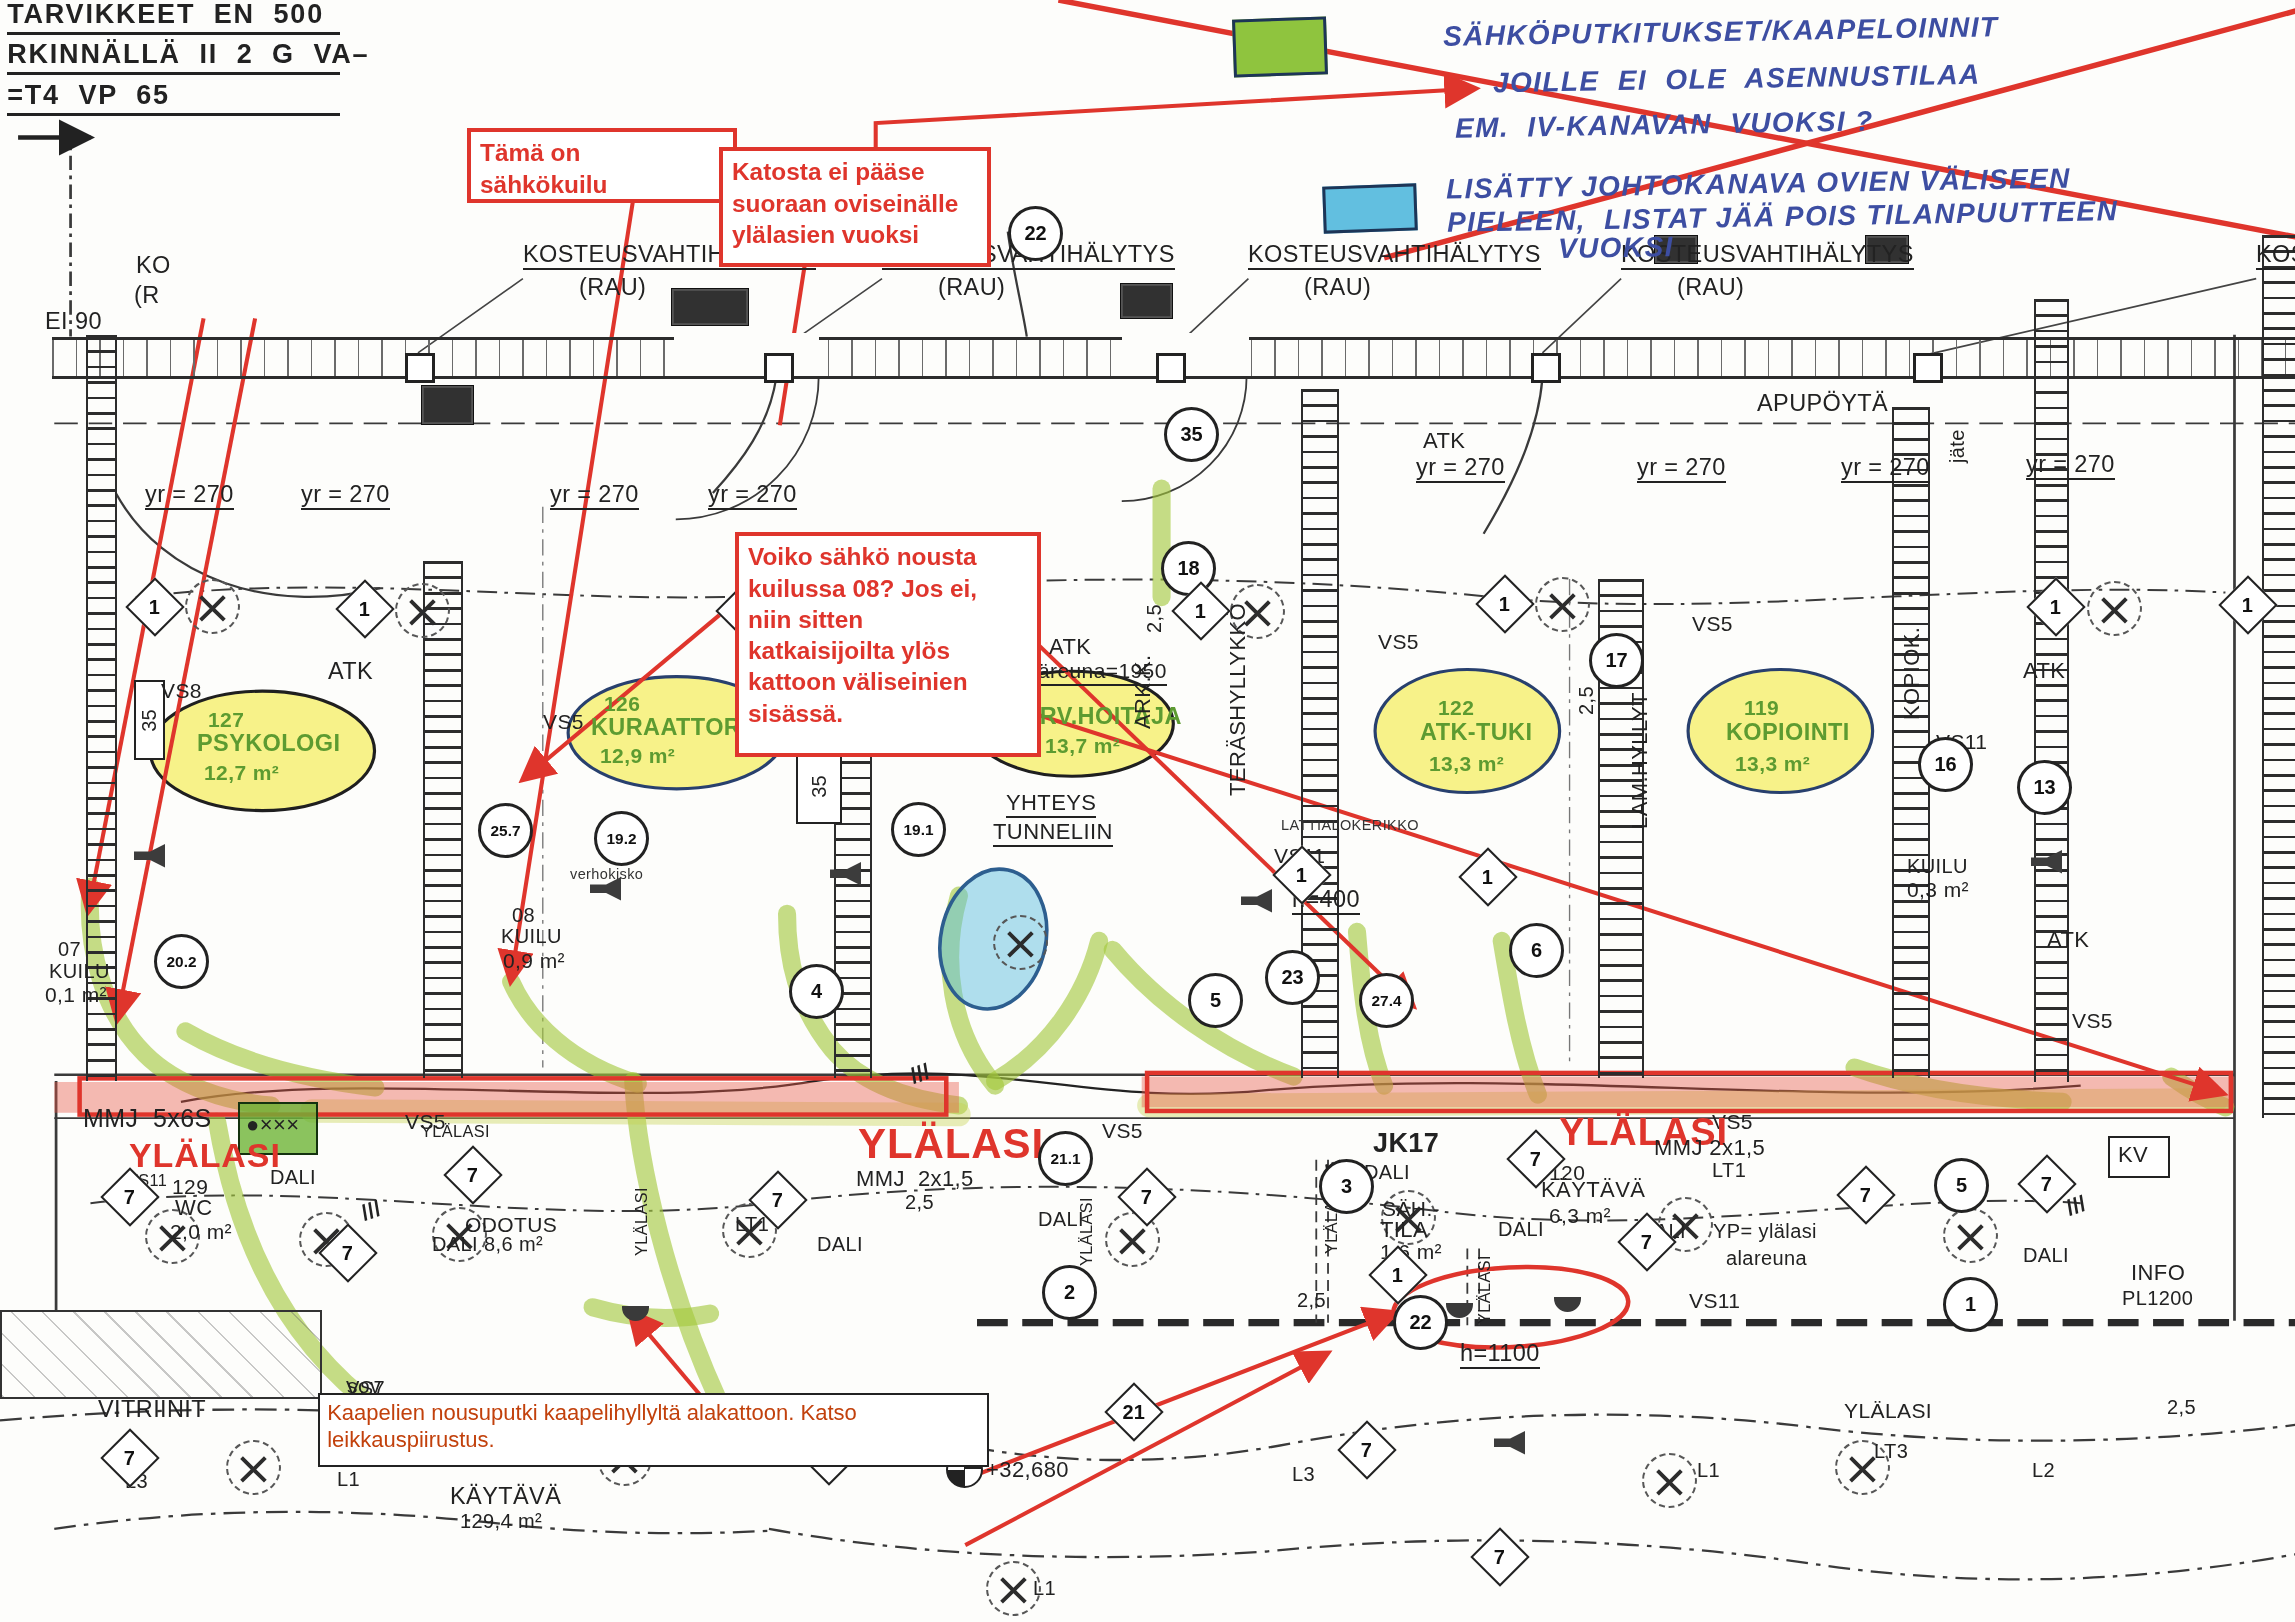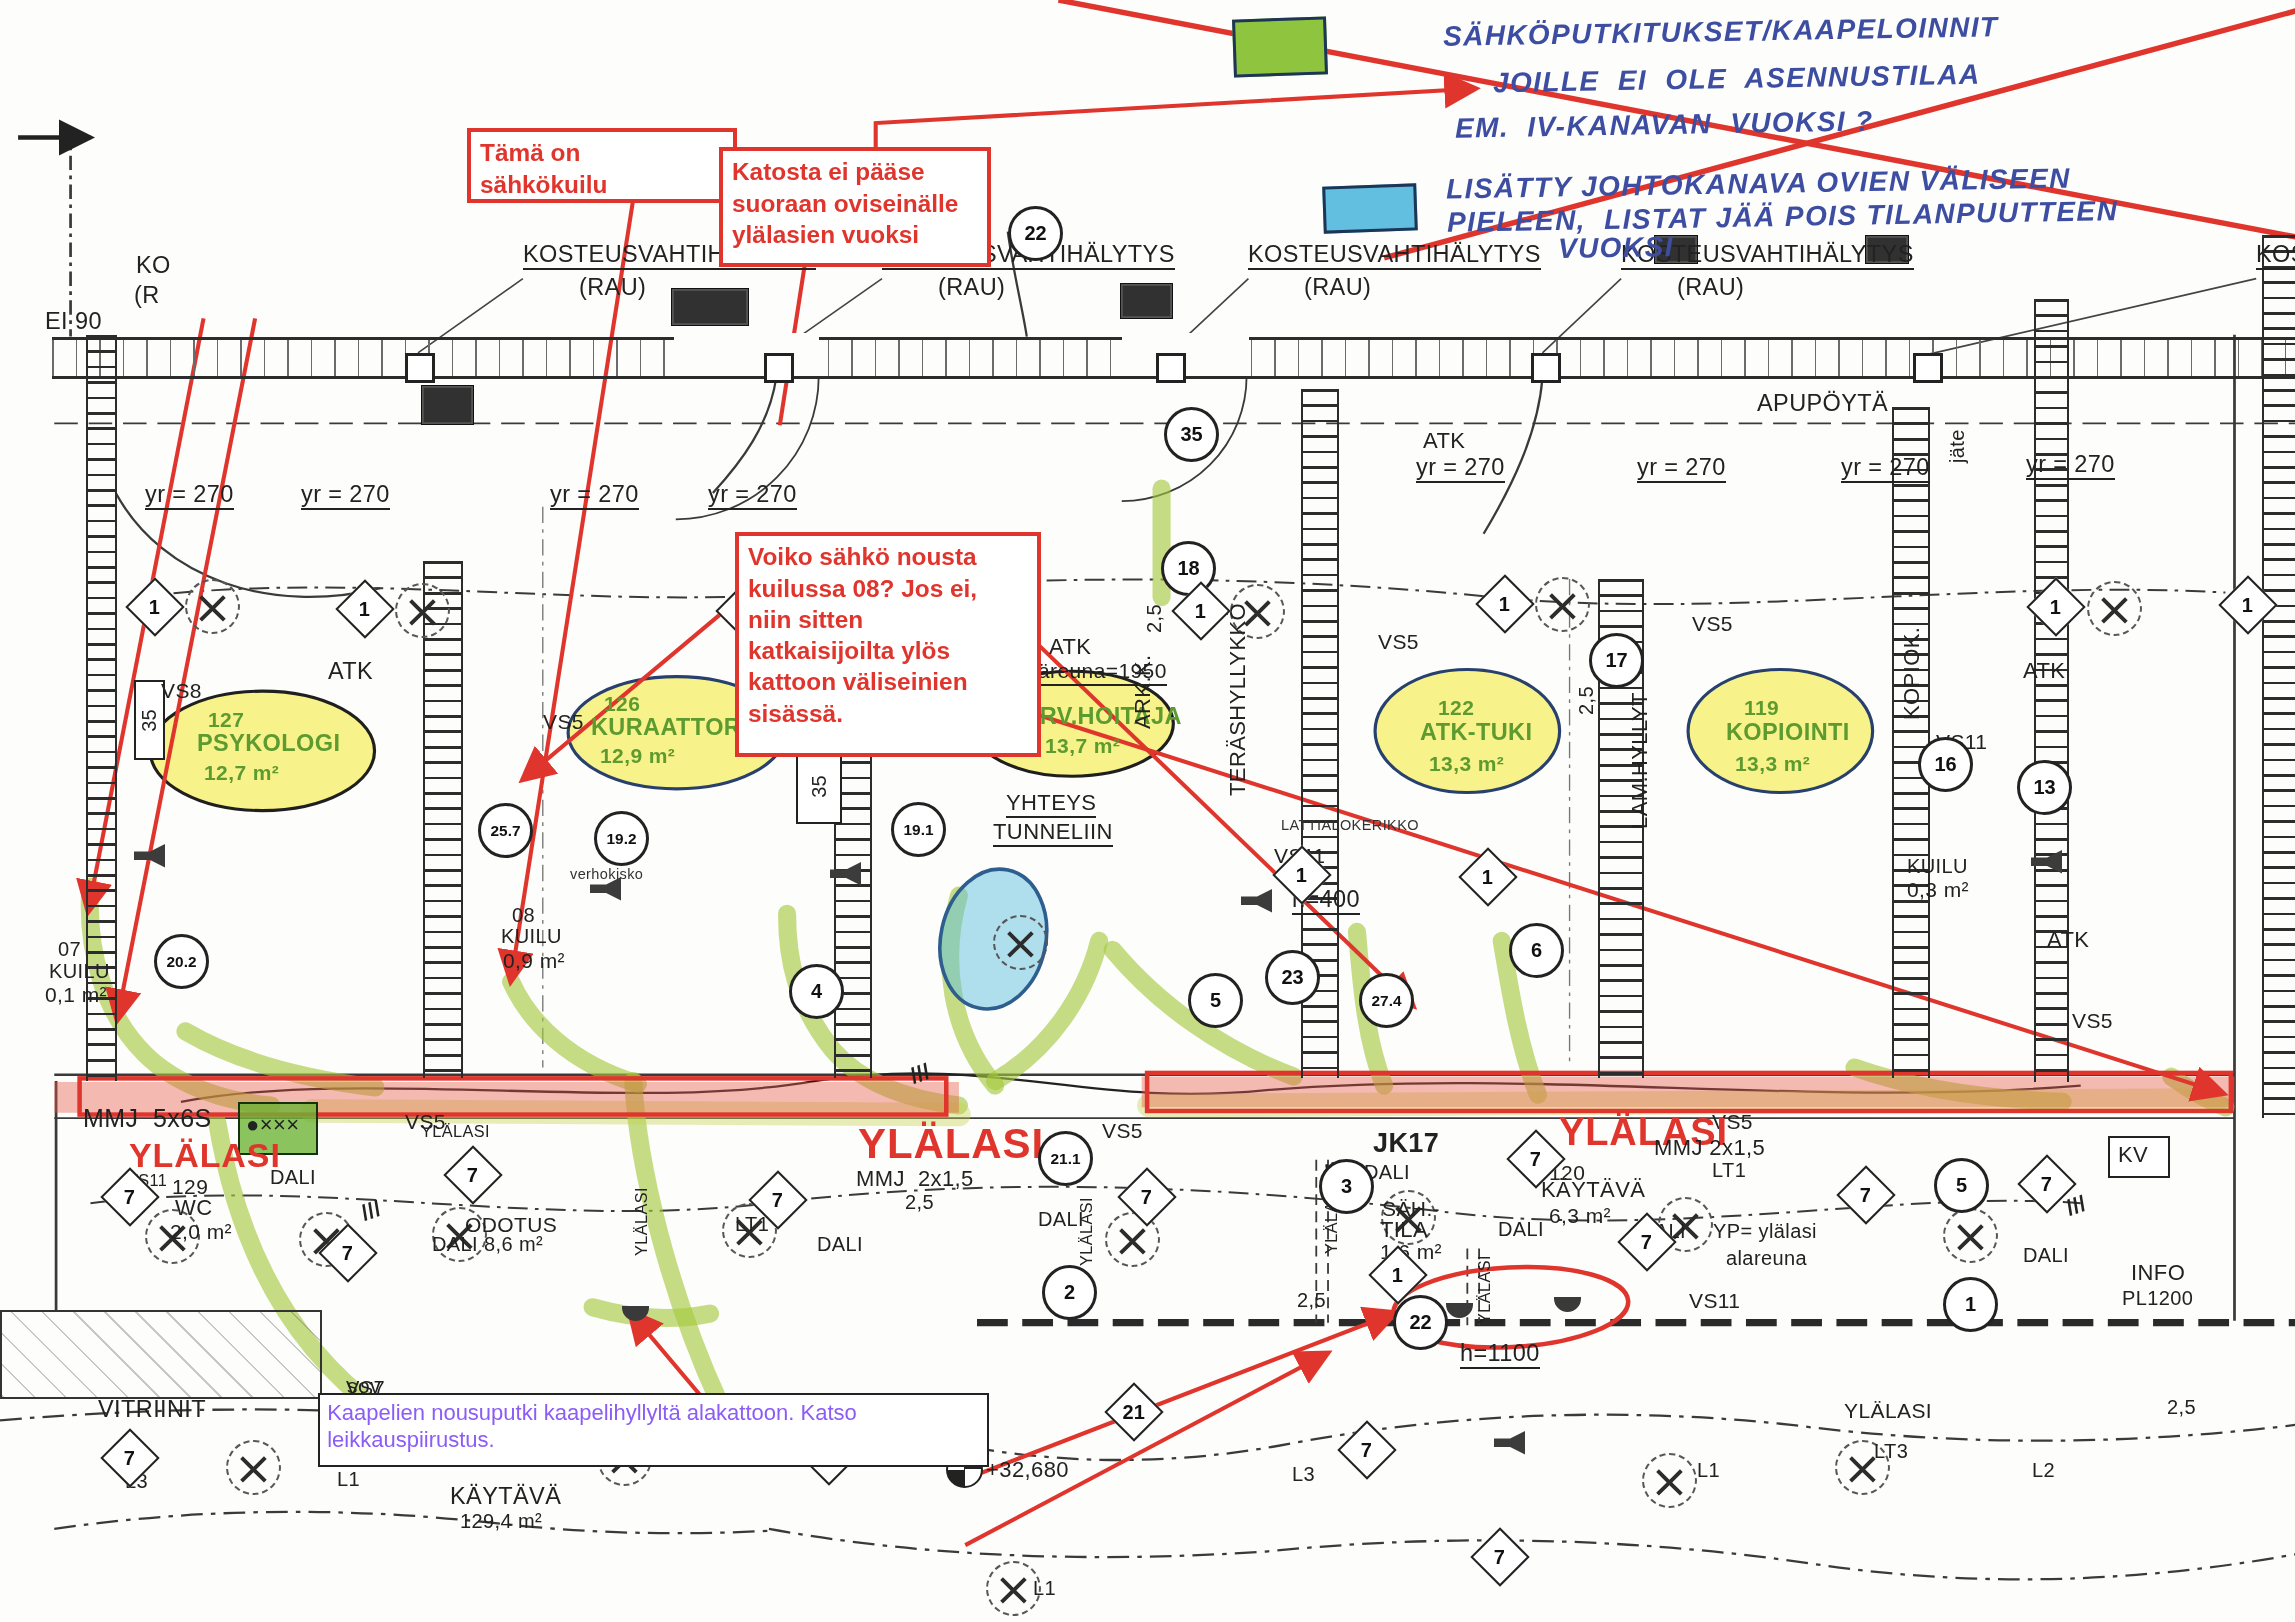--- a/index.html
+++ b/index.html
@@ -158,23 +158,28 @@
   <div class="ladder" style="left:86px;top:335px;width:27px;height:746px"></div>
   <div class="ladder" style="left:423px;top:561px;width:36px;height:517px"></div>
   <div class="ladder" style="left:834px;top:561px;width:34px;height:517px"></div>
   <div class="ladder" style="left:1301px;top:389px;width:34px;height:689px"></div>
   <div class="ladder" style="left:1598px;top:579px;width:42px;height:499px"></div>
   <div class="ladder" style="left:1892px;top:407px;width:34px;height:671px"></div>
   <div class="ladder" style="left:2034px;top:299px;width:31px;height:783px"></div>
   <div class="ladder" style="left:2262px;top:235px;width:34px;height:883px"></div>
   <div class="hatch" style="left:0px;top:1310px;width:318px;height:85px"></div>
 
+  <div style="position:absolute;left:7.2px;top:0;z-index:15;">
+    <div class="lbl s30" style="position:static;border-bottom:3.2px solid #222;width:333px;padding-bottom:3.6px;letter-spacing:1.8px">TARVIKKEET  EN  500</div>
+    <div class="lbl s30" style="position:static;border-bottom:3.2px solid #222;width:333px;padding:5.4px 0 3.6px;letter-spacing:1.8px">RKINNÄLLÄ  II  2  G  VA–</div>
+    <div class="lbl s30" style="position:static;border-bottom:3.2px solid #222;width:333px;padding:5.4px 0 3.6px;letter-spacing:1.8px">=T4  VP  65</div>
+  </div>
 
   <div style="position:absolute;left:318px;top:1393px;width:653px;height:63px;border:2.7px solid #222;background:#fff;z-index:20;
-              font-size:22px;color:#8b5cf6;padding:3.6px 7.2px;white-space:pre-line;line-height:1.25">Kaapelien  nousuputki  kaapelihyllyltä  alakattoon.  Katso
+              font-size:22px;color:#c2410c;padding:3.6px 7.2px;white-space:pre-line;line-height:1.25">Kaapelien  nousuputki  kaapelihyllyltä  alakattoon.  Katso
 leikkauspiirustus.</div>
 
   <div class="rbox" style="left:467px;top:128px;width:244px;height:56px">Tämä on
 sähkökuilu</div>
   <div class="rbox" style="left:719px;top:147px;width:246px;height:101px">Katosta ei pääse
 suoraan oviseinälle
 ylälasien vuoksi</div>
   <div class="rbox" style="left:735px;top:532px;width:280px;height:206px">Voiko sähkö nousta
 kuilussa 08? Jos ei,
 niin sitten

